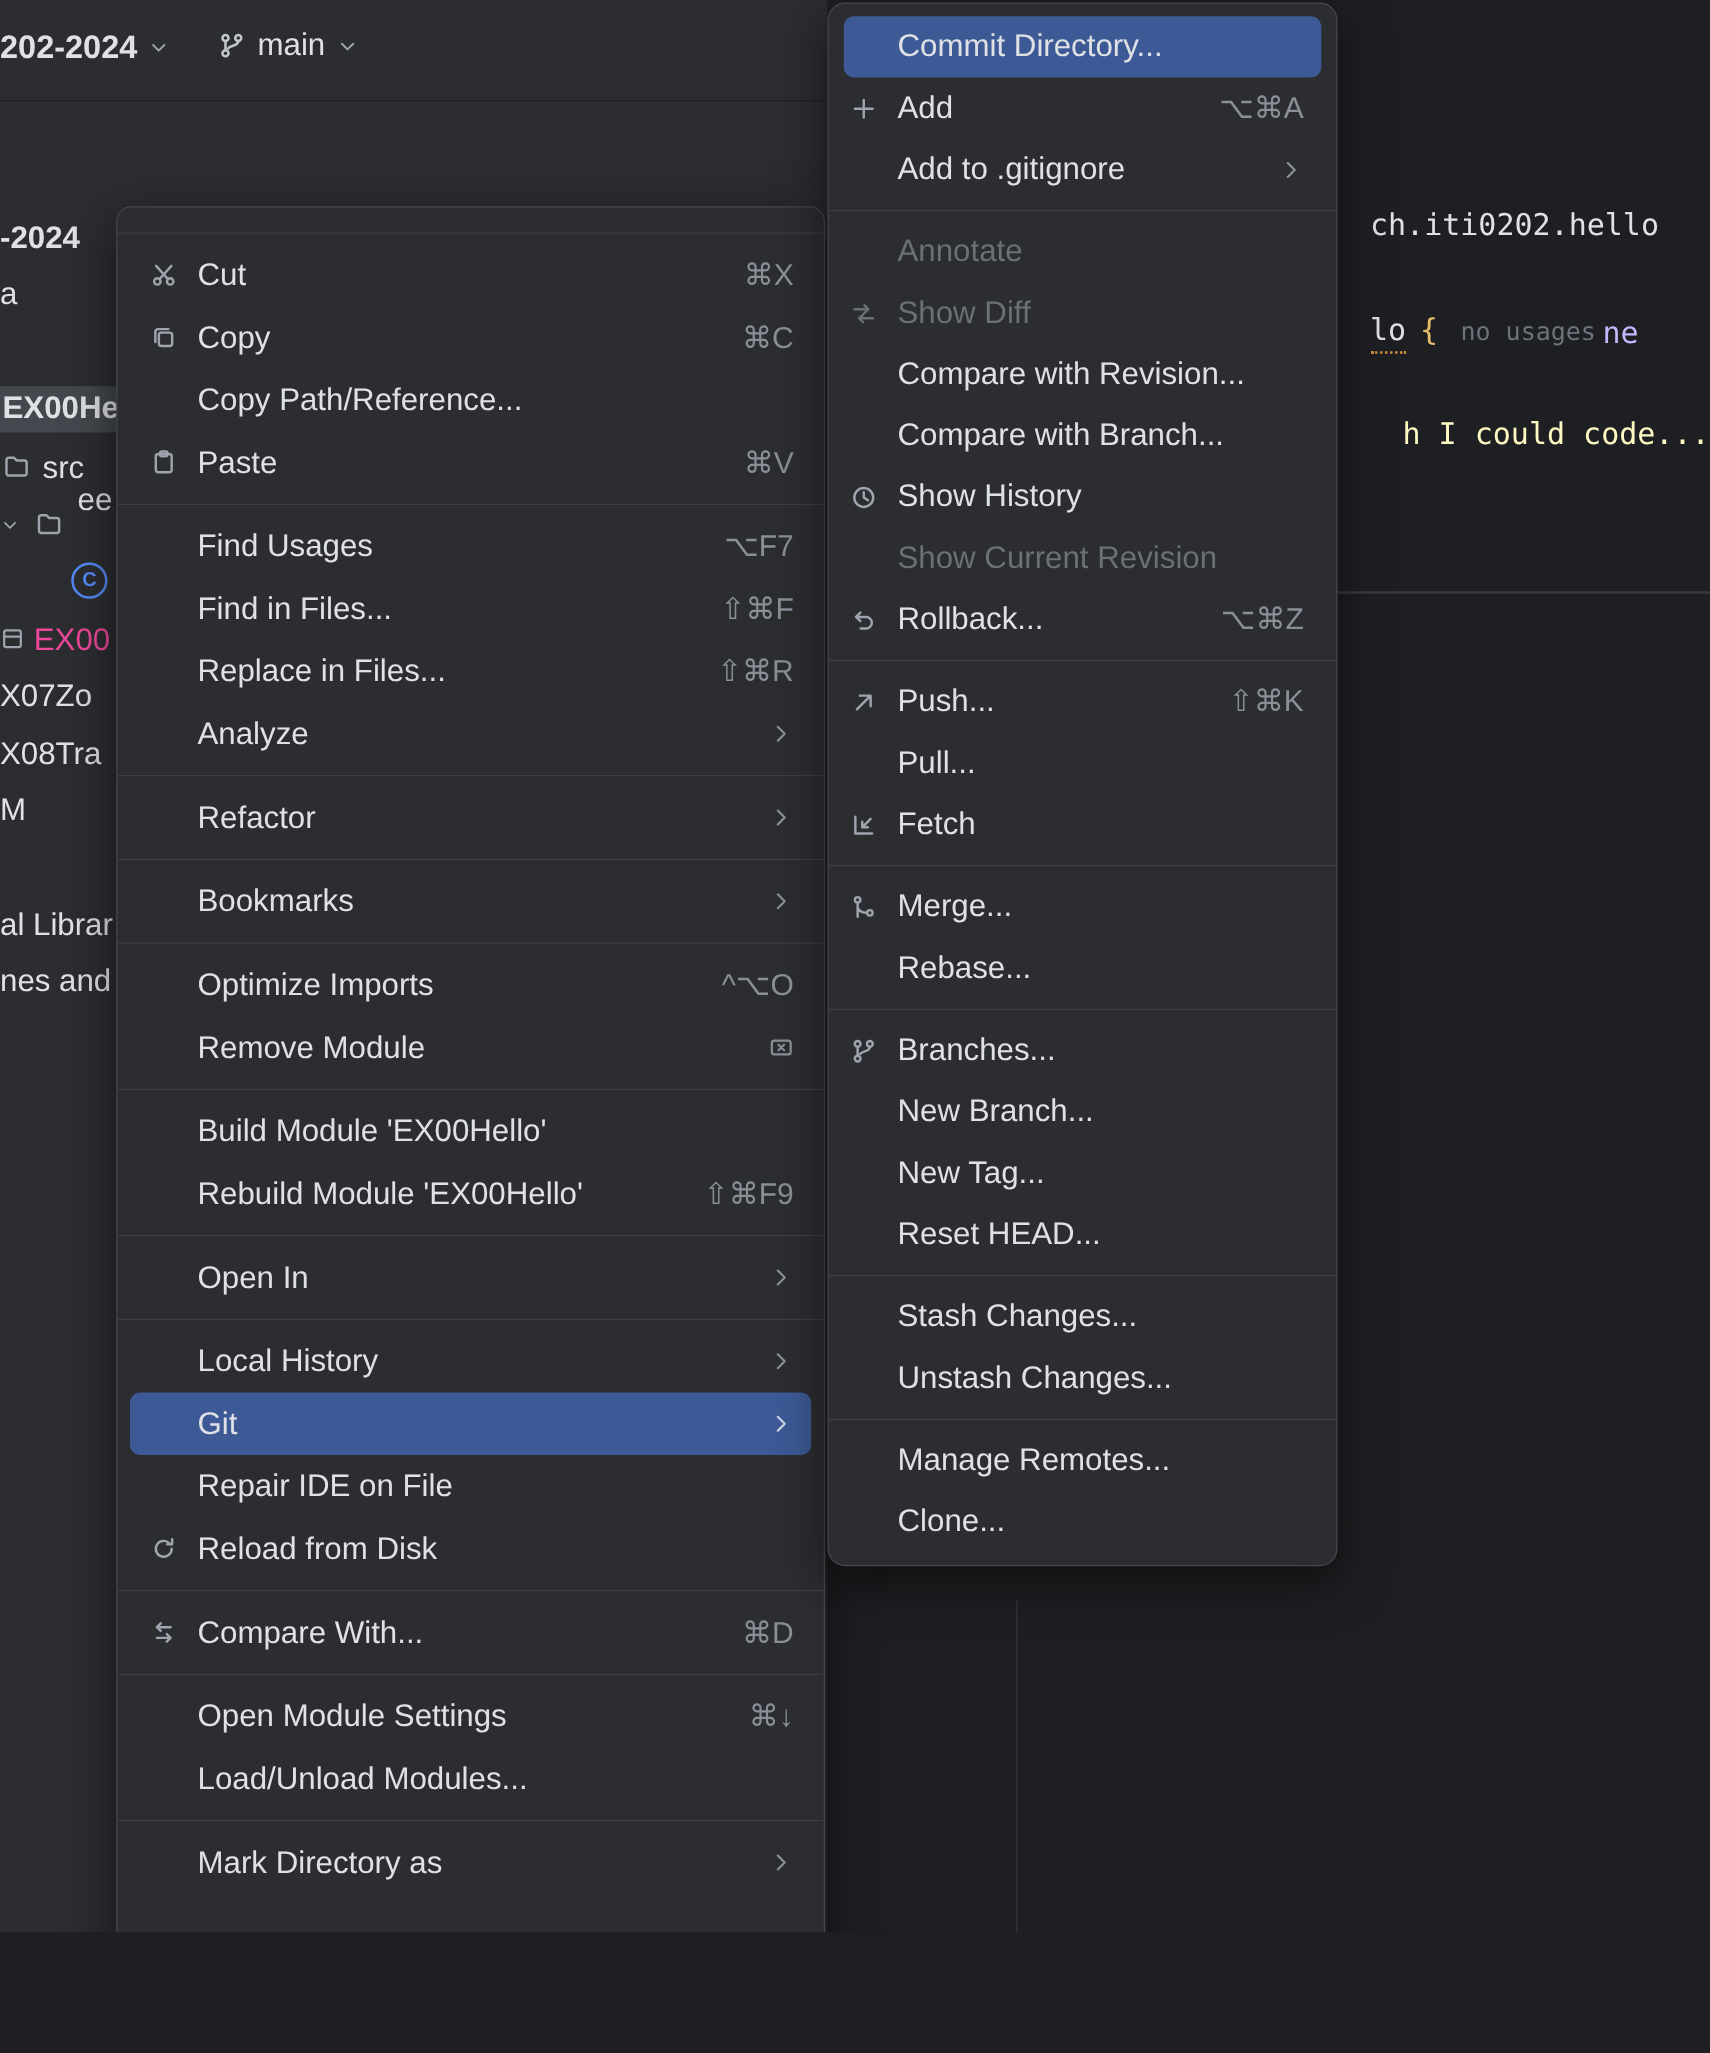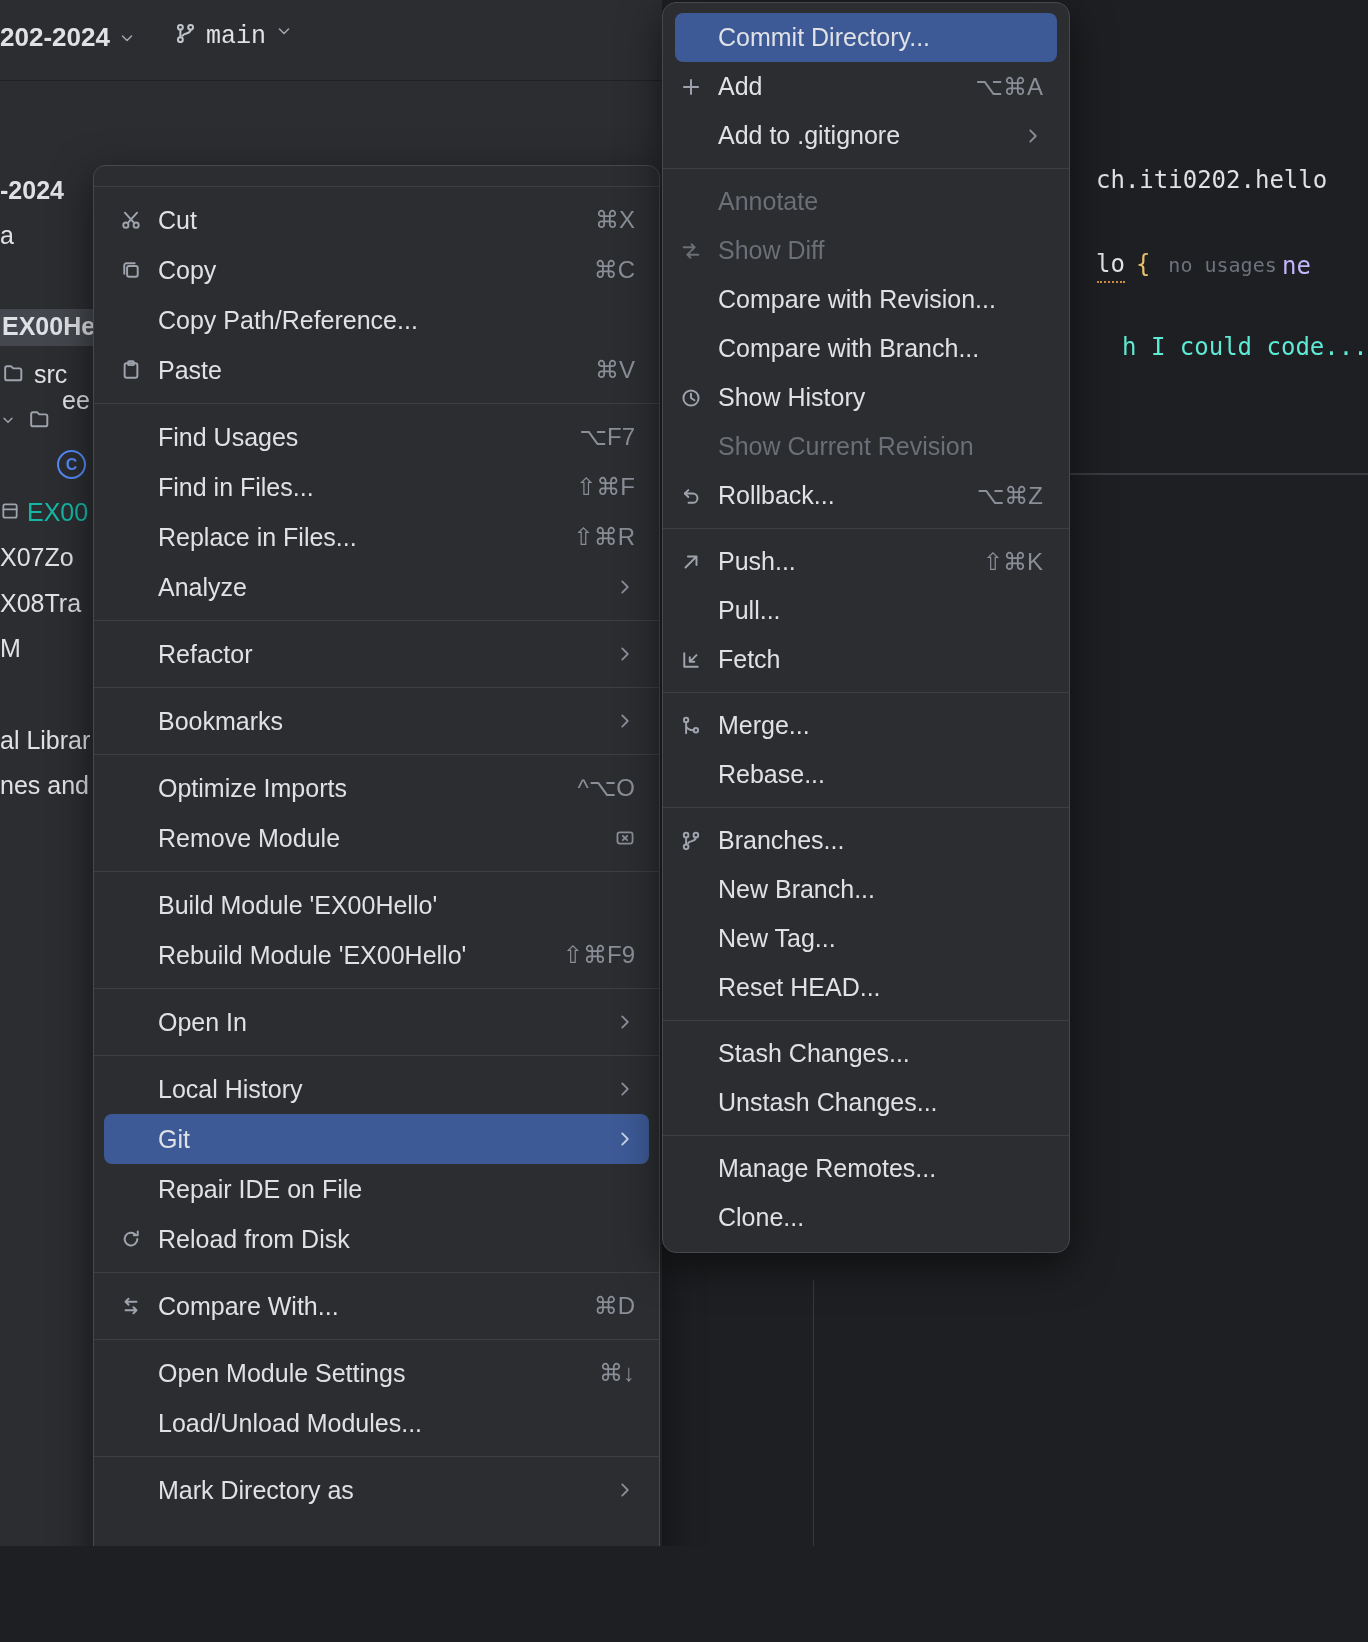--- a/index.html
+++ b/index.html
@@ -9,47 +9,47 @@
   
   .left-panel{position:absolute;left:0;top:0;width:662px;height:1642px;background:#2b2d30;}
   .topbar-divider{position:absolute;left:0;top:80px;width:662px;height:1px;background:#1f2123;}
   .editor-area{position:absolute;left:662px;top:0;width:706px;height:1642px;background:#1e1f22;}
   .editor-hrule{position:absolute;left:408px;top:473px;width:298px;height:2px;background:#393b40;}
   .editor-vrule{position:absolute;left:151px;top:1280px;width:1px;height:362px;background:#38393d;}
 
   
   .tb-project{position:absolute;left:0;top:22px;display:flex;align-items:center;gap:8px;}
   .tb-project-text{font-size:26px;font-weight:600;white-space:nowrap;}
-  .tb-branch{position:absolute;left:174px;top:22px;display:flex;align-items:flex-start;gap:9px;font-family:Liberation Mono, monospace;}
+  .tb-branch{position:absolute;left:174px;top:22px;display:flex;align-items:center;gap:9px;}
   .tb-branch-text{font-size:25px;white-space:nowrap;}
   .hdr-chev{display:flex;color:#9ea3ad;}
   .hdr-chev svg{width:18px;height:18px;}
   .hdr-branch-icon{display:flex;color:#c2c5cb;}
   .hdr-branch-icon svg{width:23px;height:23px;}
 
   
   .tree-frag{position:absolute;font-size:25px;white-space:nowrap;color:#dfe1e5;}
   .tree-frag.bold{font-weight:700;}
-  .tree-frag.orange{color:#14b8a6;}
+  .tree-frag.orange{color:#ec4899;}
   .tree-selected-bg{position:absolute;left:0;top:309px;width:93px;height:37px;background:#44474d;}
   .tree-icon{position:absolute;color:#9ea3ad;display:flex;}
   .tree-icon svg{width:22px;height:22px;}
   .tree-icon.small svg{width:16px;height:16px;}
   .tree-icon.tiny svg{width:20px;height:20px;}
   .class-badge{position:absolute;left:57px;top:450px;width:25px;height:25px;border-radius:50%;
                border:2px solid #548af7;color:#548af7;font-size:16px;font-weight:600;
                display:flex;align-items:center;justify-content:center;}
 
   
   .code{position:absolute;font-family:"DejaVu Sans Mono","Liberation Mono",monospace;
         font-size:24px;white-space:nowrap;color:#dfe1e5;}
   .code .brace{color:#e8bf6a;margin-left:11px;}
   .code .hint{font-size:20px;color:#6d727c;margin-left:18px;}
   .code.hintc{color:#c4b5fd;}
-  .code.comment{color:#5eead4;}
+  .code.comment{color:#fef9c3;}
   .squiggle{position:absolute;width:28px;height:3px;border-bottom:2px dotted #cf8e3f;}
 
   
   .menu{position:absolute;background:#2b2d30;border:1px solid #46484d;
         box-shadow:0 12px 40px rgba(0,0,0,.55);box-sizing:border-box;}
   #context-menu{left:93px;top:165px;width:567px;height:1490px;border-radius:12px;padding-top:12px;z-index:5;overflow:hidden;}
   #git-submenu{left:662px;top:2px;width:408px;border-radius:14px;padding:10px 0;z-index:10;}
 
   .menu-row{height:50px;margin:0 10px;padding:0 14px 0 16px;border-radius:8px;
             display:flex;align-items:center;font-size:25px;}

